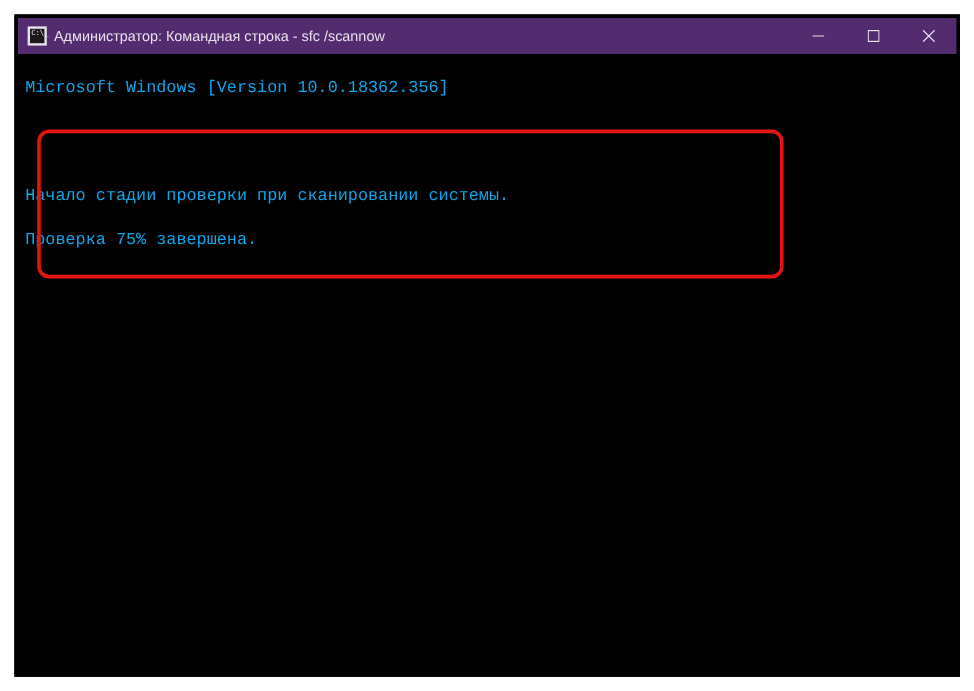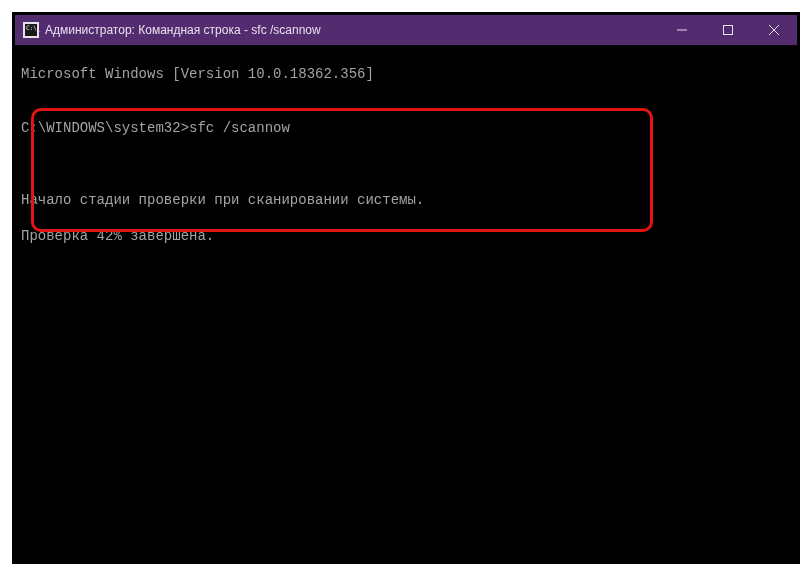--- a/index.html
+++ b/index.html
@@ -82,21 +82,21 @@
       justify-content: center;
       color: #e8e0ee;
     }
     .titlebar-btn svg {
       width: 10px;
       height: 10px;
     }
     .console-body {
       flex: 1;
       background: #000;
-      color: #a3a3a3;
+      color: #0ea5e9;
       font-size: 14px;
       line-height: 18px;
       padding: 2px 6px;
       font-family: Consolas, "Courier New", monospace;
       white-space: pre;
       position: relative;
     }
     .console-line {
       white-space: pre;
     }
@@ -134,21 +134,20 @@
           <svg viewBox="0 0 10 10">
               <line x1="0" y1="0" x2="10" y2="10" stroke="#e8e0ee" stroke-width="1"></line>
               <line x1="10" y1="0" x2="0" y2="10" stroke="#e8e0ee" stroke-width="1"></line>
             </svg>
         </div>
       </div>
     </div>
     <div class="console-body">
 <div class="console-line">Microsoft Windows [Version 10.0.18362.356]</div>
 <div class="console-line"></div>
-<div class="console-line">C:\WINDOWS\system32&gt;sfc /scannow</div>
 <div class="console-line"></div>
 <div class="console-line"></div>
 <div class="console-line">Начало стадии проверки при сканировании системы.</div>
-<div class="console-line">Проверка 42% завершена.</div>
+<div class="console-line">Проверка 75% завершена.</div>
     </div>
   </div>
   <div class="highlight-box"></div>
 </div>
 
 </body></html>

